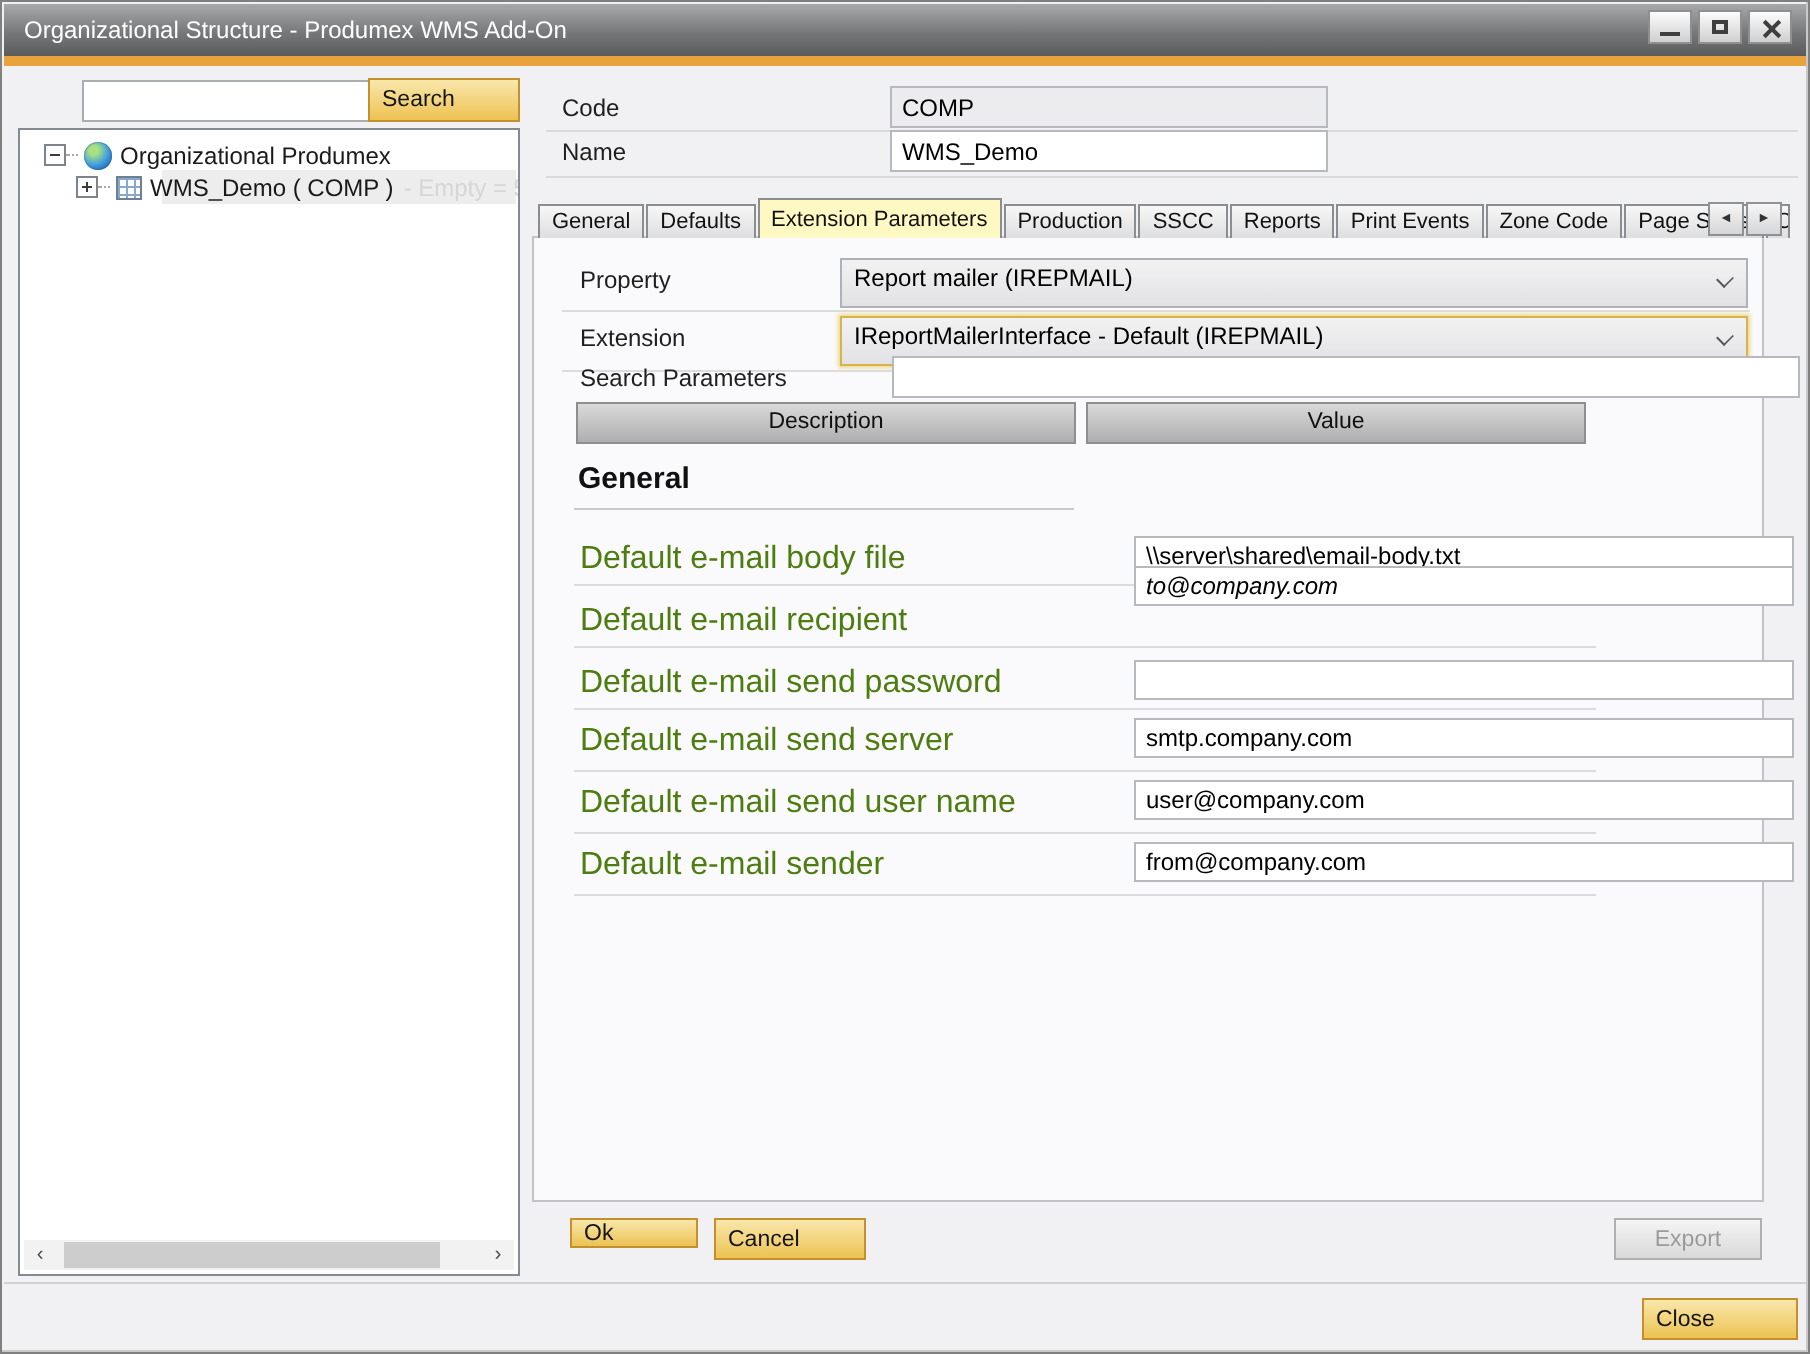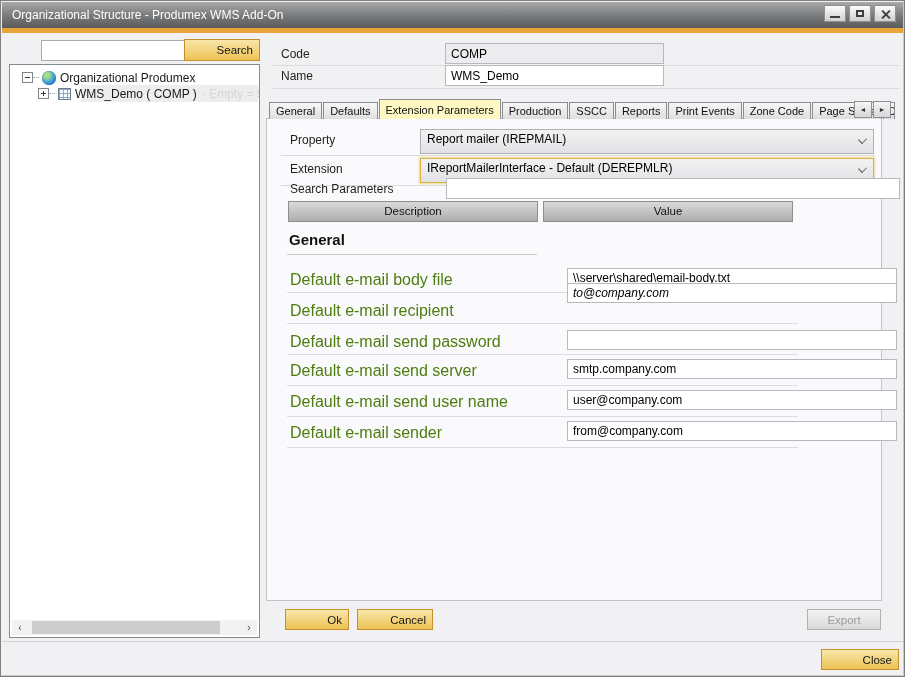--- a/index.html
+++ b/index.html
@@ -15,21 +15,21 @@
     position:relative;box-sizing:border-box;cursor:default;}
   .ic-min{position:absolute;left:5px;bottom:3px;width:10px;height:2px;background:#3e3e3e;}
   .ic-max{position:absolute;left:6px;top:4px;width:8px;height:7px;border:2px solid #3e3e3e;border-top-width:2px;box-sizing:border-box;}
   .ic-close{position:absolute;left:10px;top:3px;width:1px;height:10px;}
   .ic-close::before,.ic-close::after{content:"";position:absolute;left:0;top:0;width:2px;height:11px;background:#3e3e3e;}
   .ic-close::before{transform:rotate(45deg);} .ic-close::after{transform:rotate(-45deg);}
   
   .search-input{position:absolute;left:14px;top:39px;width:168px;height:21px;border:1px solid #a8adb2;
     background:#fff;font-size:12px;padding:0 4px;box-sizing:border-box;font-family:inherit;}
   .btn-gold{background:linear-gradient(#f9e7ab,#edc253);border:1px solid #c3902e;color:#151515;
-    font-size:11.5px;font-family:inherit;text-align:right;cursor:default;box-sizing:border-box;}
+    font-size:11.5px;font-family:inherit;text-align:left;cursor:default;box-sizing:border-box;}
   .search-btn{position:absolute;left:183px;top:38px;width:76px;height:22px;}
   .tree{position:absolute;left:8px;top:63px;width:251px;height:574px;background:#fff;
     border:1px solid #848b93;box-sizing:border-box;overflow:hidden;}
   .tree-row{position:absolute;left:0;right:0;height:17px;display:flex;align-items:center;font-size:12px;
     white-space:nowrap;color:#1a1a1a;}
   .expbox{width:9px;height:9px;border:1px solid #7d848c;background:#fdfdfd;position:relative;flex:0 0 auto;box-sizing:content-box;}
   .expbox::before{content:"";position:absolute;left:2px;top:4px;width:5px;height:1px;background:#3c3c3c;}
   .expbox.plus::after{content:"";position:absolute;left:4px;top:2px;width:1px;height:5px;background:#3c3c3c;}
   .dots{width:6px;height:1px;border-top:1px dotted #a9a9a9;flex:0 0 auto;}
   .globe{width:14px;height:14px;border-radius:50%;flex:0 0 auto;margin:0 4px 0 3px;
@@ -72,21 +72,21 @@
   .pinputwide{position:absolute;left:153px;width:454px;}
   .colhdr{position:absolute;top:82px;height:21px;box-sizing:border-box;text-align:center;font-size:11.5px;
     line-height:19px;color:#111;background:linear-gradient(#d9d9d9,#aeaeb0);border:1px solid #8e8e90;cursor:default;}
   .section-title{position:absolute;left:22px;top:112px;font-size:15px;font-weight:bold;color:#111;}
   .section-line{position:absolute;left:20px;top:135px;width:250px;height:1px;background:#c9c9c9;}
   .prow-label{position:absolute;left:23px;font-size:16px;color:#4d7c0f;}
   .prow-input{position:absolute;left:274px;width:330px;height:20px;}
   .psep{position:absolute;left:20px;width:511px;height:1px;background:#dcdcde;}
   .csep{position:absolute;left:14px;width:594px;height:1px;background:#dcdcde;}
   
-  .okbtn{position:absolute;left:284px;top:608px;width:64px;height:21px;}
+  .okbtn{position:absolute;left:284px;top:608px;width:64px;height:15px;}
   .cancelbtn{position:absolute;left:356px;top:608px;width:76px;height:21px;}
   .exportbtn{position:absolute;left:806px;top:608px;width:74px;height:21px;
     background:linear-gradient(#f4f4f4,#d9d9d9);border:1px solid #b0b0b0;color:#9b9b9b;
     font-size:11.5px;font-family:inherit;box-sizing:border-box;}
   .botline{position:absolute;left:1px;right:1px;top:640px;height:1px;background:#d2d2d4;}
   .closebtn{position:absolute;left:820px;top:648px;width:78px;height:21px;}
   input{outline:none;margin-left:26px;}
 </style>
 </head>
 <body>
@@ -164,21 +164,21 @@
 
     <span class="plabel" style="top:14px;">Property</span>
     <div class="combo" style="top:10px;">
       <span>Report mailer (IREPMAIL)</span>
       <span class="chev"></span>
     </div>
     <div class="csep" style="top:36px;"></div>
 
     <span class="plabel" style="top:43px;">Extension</span>
     <div class="combo focus" style="top:39px;">
-      <span>IReportMailerInterface - Default (DEREPMLR)</span>
+      <span>IReportMailerInterface - Default (IREPMAIL)</span>
       <span class="chev"></span>
     </div>
     <div class="csep" style="top:66px;"></div>
 
     <span class="plabel" style="top:63px;">Search Parameters</span>
     <input class="fld pinputwide" style="top: 59px; background: rgb(255, 255, 255);" value="">
 
     <div class="colhdr" style="left:21px;width:250px;">
       <span>Description</span>
     </div>

